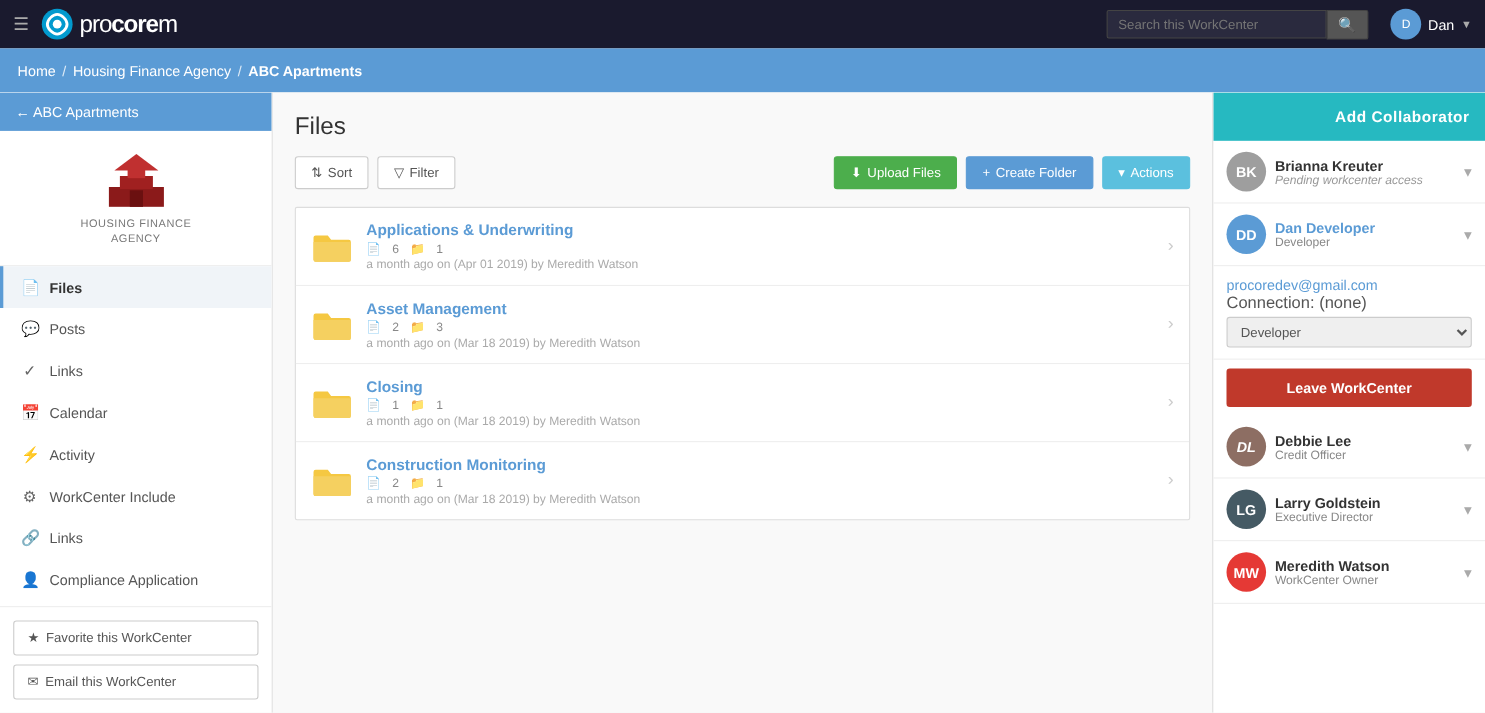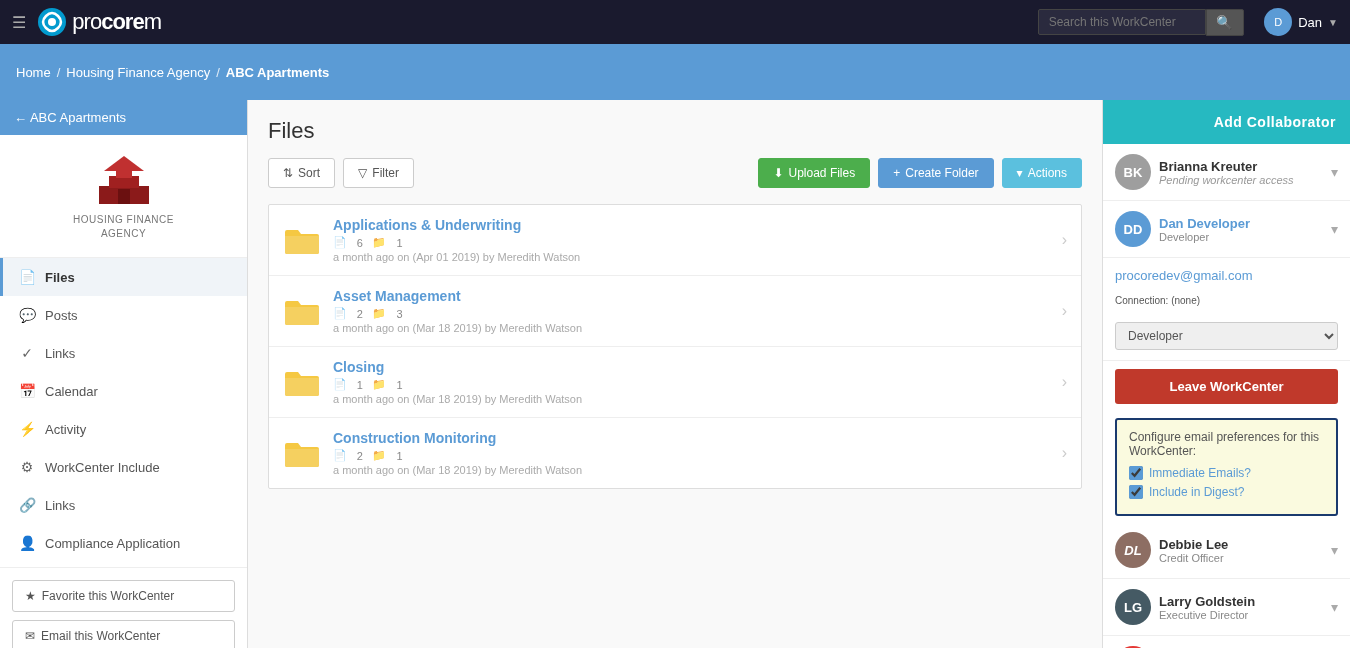--- a/index.html
+++ b/index.html
@@ -18,21 +18,21 @@
     .logo-area { display: flex; align-items: center; gap: 4px; }
     .logo-icon { width: 32px; height: 32px; }
     .logo-text { font-size: 22px; font-weight: 300; color: white; letter-spacing: -1px; }
     .logo-text span { font-weight: 700; }
     .search-area { margin-left: auto; display: flex; align-items: center; gap: 0; }
     .search-input {
       background: #2a2a3e;
       border: 1px solid #444;
       color: #ccc;
       padding: 5px 10px;
-      width: 168px;
+      width: 200px;
       font-size: 12px;
       outline: none;
       border-radius: 2px 0 0 2px;
     }
     .search-btn {
       background: #555;
       border: 1px solid #444;
       color: white;
       padding: 5px 10px;
       cursor: pointer;
@@ -51,21 +51,21 @@
       border-radius: 50%;
       background: #888;
       overflow: hidden;
       display: flex; align-items: center; justify-content: center;
       font-size: 11px; color: white;
     }
 
     
     .breadcrumb-bar {
       background: #5b9bd5;
-      height: 56px;
+      height: 40px;
       display: flex;
       align-items: center;
       padding: 0 16px;
       color: white;
       font-size: 13px;
     }
     .breadcrumb-bar a { color: white; text-decoration: none; }
     .breadcrumb-bar .sep { margin: 0 6px; opacity: 0.8; }
     .breadcrumb-bar .current { font-weight: 600; }
 
@@ -280,21 +280,21 @@
     .collab-name.link { color: #5b9bd5; }
     .collab-role { font-size: 11px; color: #888; }
     .collab-role.pending { color: #999; font-style: italic; }
     .collab-chevron { color: #aaa; font-size: 14px; cursor: pointer; }
 
     .email-section {
       padding: 10px 12px;
       border-bottom: 1px solid #eee;
     }
     .email-link { color: #5b9bd5; font-size: 13px; }
-    .connection-label { font-size: 10px; color: #555; margin: 12px 0; }
+    .connection-label { font-size: 15px; color: #555; margin: 0 0; }
     .role-select {
       width: 100%;
       padding: 5px 8px;
       border: 1px solid #ccc;
       border-radius: 3px;
       font-size: 12px;
       color: #555;
       margin-top: 4px;
     }
     .leave-btn {
@@ -567,31 +567,20 @@
       <div class="connection-label">Connection: (none)</div>
       <select class="role-select">
         <option>Developer</option>
         <option>Admin</option>
         <option>Read Only</option>
       </select>
     </div>
 
     <div class="leave-btn">Leave WorkCenter</div>
 
-    <div class="email-prefs-box">
-      <div class="email-prefs-title">Configure email preferences for this WorkCenter:</div>
-      <div class="pref-item">
-        <input type="checkbox" class="pref-checkbox" checked="" style="">
-        <span>Immediate Emails?</span>
-      </div>
-      <div class="pref-item">
-        <input type="checkbox" class="pref-checkbox" checked="" style="">
-        <span>Include in Digest?</span>
-      </div>
-    </div>
 
     <div class="collab-item">
       <div class="collab-avatar av-brown">DL</div>
       <div class="collab-info">
         <div class="collab-name">Debbie Lee</div>
         <div class="collab-role">Credit Officer</div>
       </div>
       <span class="collab-chevron">▾</span>
     </div>
 

